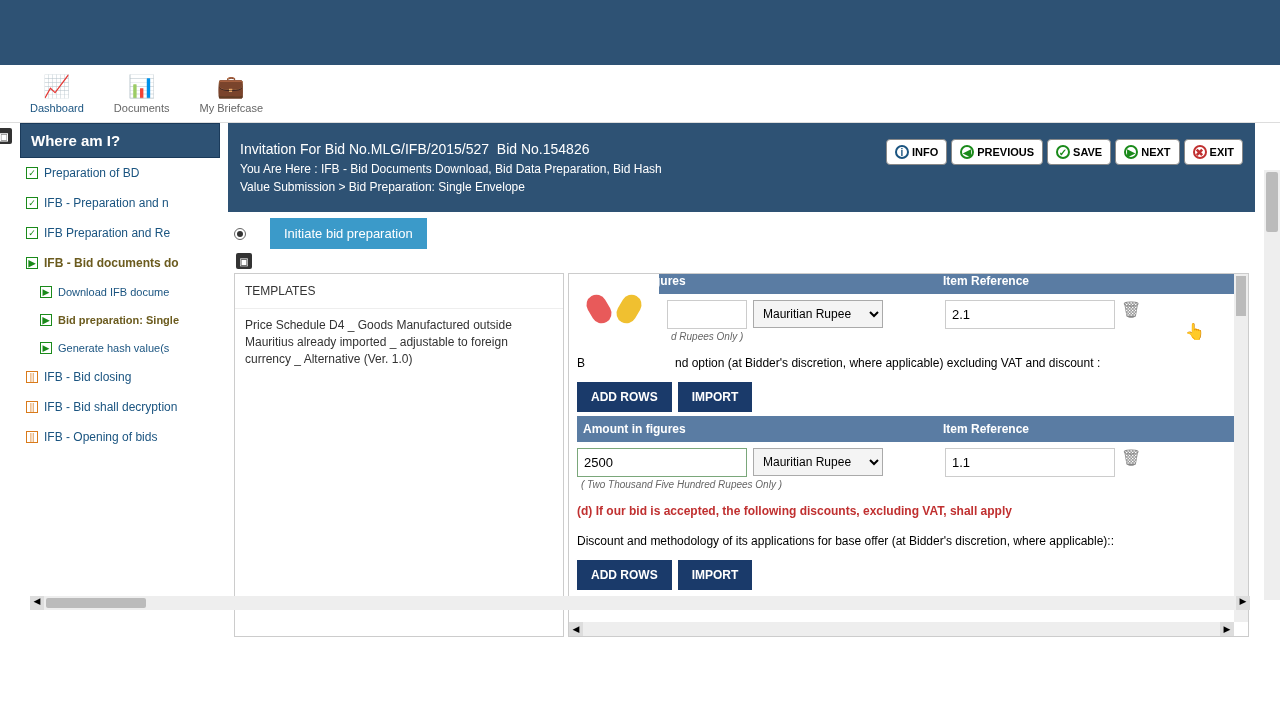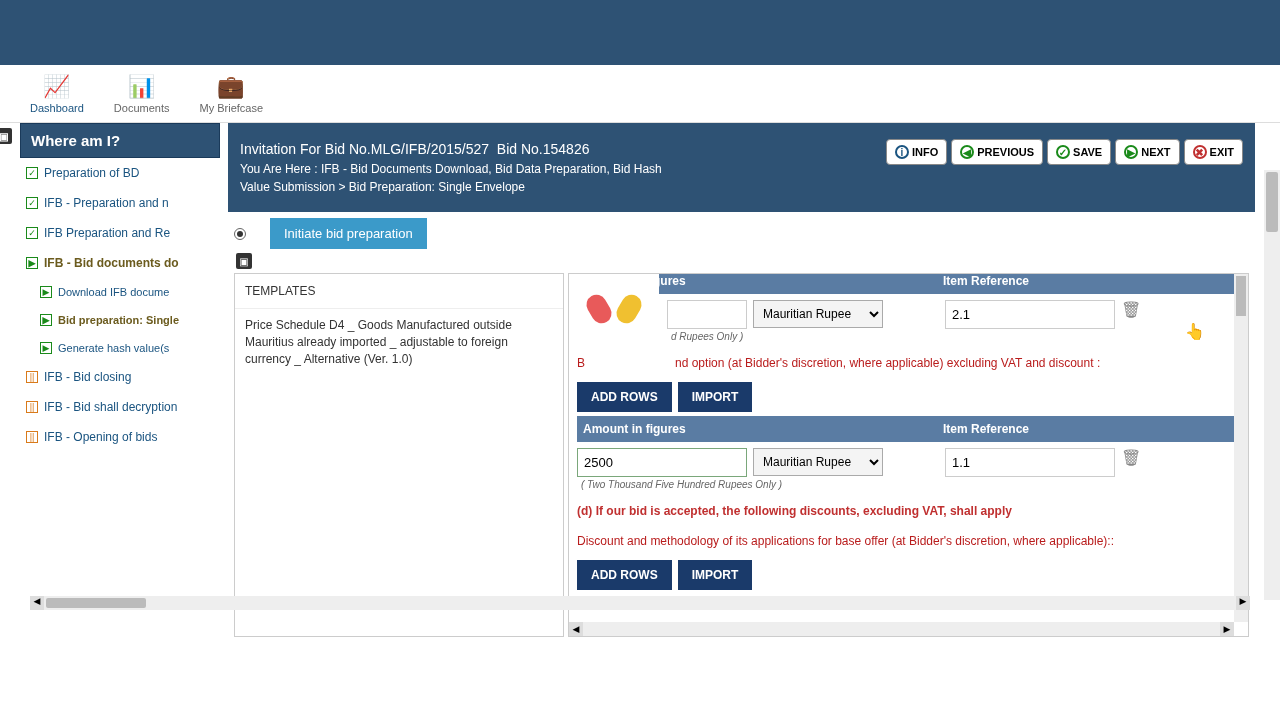--- a/index.html
+++ b/index.html
@@ -47,21 +47,21 @@
 .table-header { background: #5a7ca3; color: #fff; padding: 6px; font-size: 12px; font-weight: bold; display: flex; }
 .th1 { flex: 0 0 360px; }
 .th2 { flex: 1; }
 .form-row { display: flex; align-items: flex-start; gap: 6px; padding: 6px 0; position: relative; }
 .amount-input { border: 1px solid #7aa77a; padding: 6px; width: 170px; font-size: 13px; }
 .amount-input.plain { border: 1px solid #ccc; }
 .currency-select { border: 1px solid #aaa; padding: 5px; width: 130px; font-size: 12px; background: #f4f4f4; }
 .ref-input { border: 1px solid #ccc; padding: 6px; width: 170px; font-size: 13px; }
 .trash { color: #888; font-size: 16px; cursor: pointer; }
 .amount-words { font-size: 10px; color: #666; font-style: italic; padding-left: 4px; margin-top: -4px; margin-bottom: 6px; }
-.section-text { font-size: 12px; color: #b91c1c; padding: 8px 0; }
+.section-text { font-size: 12px; color: #000000; padding: 8px 0; }
 .section-text.red { color: #c03030; font-weight: bold; }
 .btn-row { display: flex; gap: 6px; padding: 4px 0; }
 .action-btn { background: #1a3a6a; color: #fff; border: none; padding: 8px 14px; font-size: 12px; font-weight: bold; cursor: pointer; }
 .spinner-overlay { position: absolute; left: 0; top: 0; width: 90px; height: 70px; background: #fff; display: flex; align-items: center; justify-content: center; }
 .spinner { width: 50px; height: 50px; position: relative; }
 .spinner::before { content: ''; position: absolute; width: 20px; height: 30px; background: #e85a5a; border-radius: 10px; left: 0; top: 10px; transform: rotate(-30deg); }
 .spinner::after { content: ''; position: absolute; width: 20px; height: 30px; background: #f0c030; border-radius: 10px; right: 0; top: 10px; transform: rotate(30deg); }
 .scrollbar-v { position: absolute; right: 0; top: 170px; width: 16px; height: 430px; background: #eee; }
 .scrollbar-v-thumb { background: #bbb; width: 12px; height: 60px; margin: 2px auto; border-radius: 2px; }
 .scrollbar-h { position: absolute; bottom: 110px; left: 30px; right: 30px; height: 14px; background: #eee; display: flex; }

